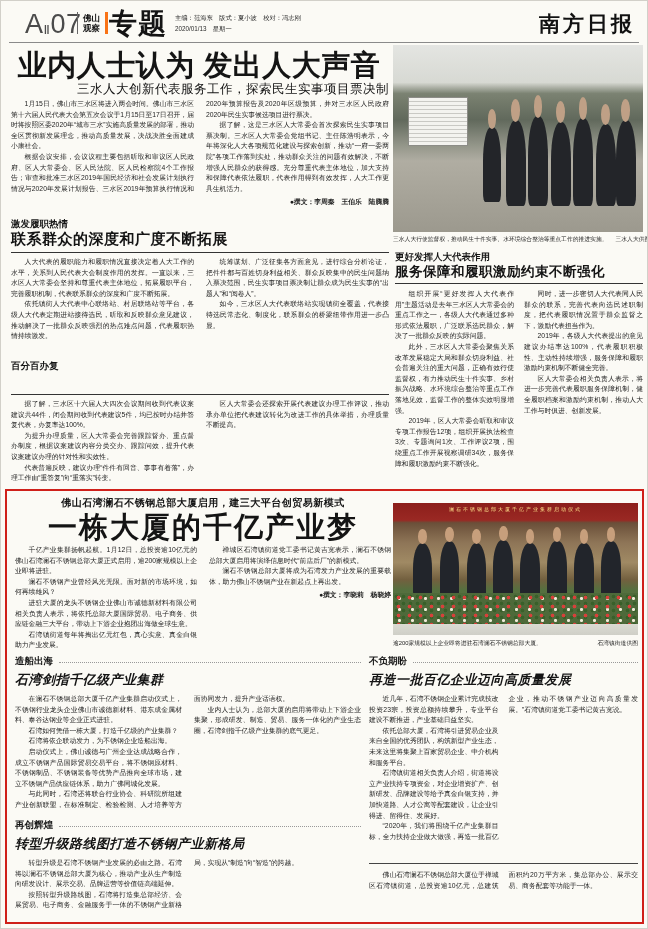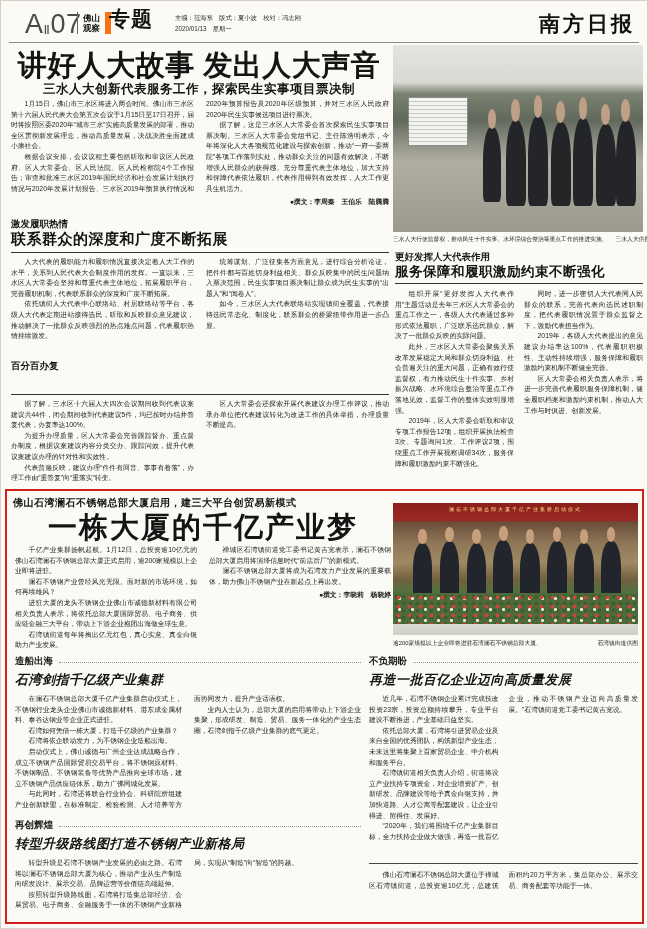--- a/index.html
+++ b/index.html
@@ -8,30 +8,30 @@
     position:relative; width:648px; height:929px; margin:0 auto;
     background:#fbfaf5; border:1px solid #d2d0c9; overflow:hidden;
     font-family:"Liberation Sans","DejaVu Sans",sans-serif; color:#141414;
   }
   .abs { position:absolute; }
 
   
   .page-code { font-size:27px; color:#4b4b4b; font-weight:500; letter-spacing:0.5px; }
   .page-code .rn { font-size:13px; position:relative; top:1px; }
   .edition { font-size:8.5px; font-weight:bold; line-height:1.2; padding:1px 5px;
-             border-left:1px solid #666; border-right:6px solid #f97316; text-align:center; }
-  .section-big { font-size:21px; font-weight:900; letter-spacing:1px; }
+             border-left:1px solid #666; border-right:3px solid #f97316; text-align:center; }
+  .section-big { font-size:28px; font-weight:900; letter-spacing:1px; }
   .staff { font-size:6.3px; color:#2b2b2b; line-height:1.8; }
   .paper-logo { font-family:"Liberation Serif","DejaVu Serif",serif; font-weight:700;
                 font-size:21px; letter-spacing:3px; color:#111; }
   .head-rule { border-top:1px solid #8a8a8a; }
 
   
   .hl1 { font-size:29px; font-weight:900; text-align:center; letter-spacing:0.5px; white-space:nowrap; }
-  .hl1-sub { font-size:12.5px; font-weight:bold; text-align:center; letter-spacing:0.5px; }
+  .hl1-sub { font-size:12.5px; font-weight:normal; text-align:right; letter-spacing:0.5px; }
   .jtext { font-size:6.8px; line-height:1.56; text-align:justify; color:#1d1d1d; }
   .jtext p { margin:0; text-indent:2em; }
   .jtext p.byline { text-indent:0; text-align:right; font-weight:bold; margin-top:3px; }
   .cols2 { column-count:2; column-gap:12px; column-fill:auto; overflow:hidden; }
   .gap10 { column-gap:10px; }
   .sec-kicker { font-size:9.5px; font-weight:bold; }
   .sec-title { font-size:15px; font-weight:900; letter-spacing:0.5px; }
   .sec-title.sm { font-size:13.5px; }
   .sec-rule { border-top:1px solid #333; }
 
@@ -58,21 +58,21 @@
     background-color:#4e6a3a;
     background-image:radial-gradient(circle,#d8403a 1.5px,transparent 2.2px),
       radial-gradient(circle,#f0ead8 1.2px,transparent 1.9px),
       radial-gradient(circle,#39602a 1.6px,transparent 2.2px);
     background-size:11px 9px,13px 11px,7px 7px; }
   .caption { font-size:5.8px; color:#222; display:flex; justify-content:space-between; white-space:nowrap; }
   .caption .credit { margin-left:8px; }
 
   
   .red-box { border:2px solid #cf201a; }
-  .rep-kicker { font-size:10px; font-weight:bold; letter-spacing:0.5px; }
+  .rep-kicker { font-size:10px; font-weight:bold; text-align:center; letter-spacing:0.5px; }
   .rep-headline { font-size:29px; font-weight:900; text-align:center; letter-spacing:2px; white-space:nowrap; }
   .kicker-row { display:flex; align-items:center; gap:6px; }
   .kicker-row .dots { flex:1; border-top:1px dotted #999; margin-top:1px; }
   .sub-title { font-size:13px; font-weight:900; letter-spacing:0.5px; margin-top:3px;font-style:italic; }
   .link-box { border-top:1px solid #444; padding-top:3px; }
   .link-row { display:flex; align-items:baseline; gap:6px; }
   .link-label { font-size:9px; font-weight:bold; }
   .link-title { font-size:11.5px; font-weight:900; }
 </style>
 </head>
@@ -88,21 +88,21 @@
     <div>观察</div>
   </div>
   <div class="abs section-big" style="left:108px; top:4px;">专题</div>
   <div class="abs staff" style="left:174px; top:11px;">
     <div>主编：范海东　版式：夏小波　校对：冯志刚</div>
     <div>2020/01/13　星期一</div>
   </div>
   <div class="abs paper-logo" style="right:12px; top:9px;">南方日报</div>
   <div class="abs head-rule" style="left:8px; right:8px; top:41px;"></div>
 
-  <div class="abs hl1" style="left:8px; top:45px; width:380px;">讲好人大故事 发出人大声音</div>
+  <div class="abs hl1" style="left:8px; top:45px; width:380px;">业内人士认为 发出人大声音</div>
   <div class="abs hl1-sub" style="left:8px; top:80px; width:380px;">三水人大创新代表服务工作，探索民生实事项目票决制</div>
 
   <div class="abs jtext cols2" style="left:10px; top:98px; width:378px; height:109px;">
     <p>1月15日，佛山市三水区将进入两会时间。佛山市三水区第十六届人民代表大会第五次会议于1月15日至17日召开，届时将按照区委2020年“城市三水”实施高质量发展的部署，推动全区贯彻新发展理念，推动高质量发展，决战决胜全面建成小康社会。</p>
     <p>根据会议安排，会议议程主要包括听取和审议区人民政府、区人大常委会、区人民法院、区人民检察院4个工作报告；审查和批准三水区2019年国民经济和社会发展计划执行情况与2020年发展计划报告、三水区2019年预算执行情况和2020年预算报告及2020年区级预算，并对三水区人民政府2020年民生实事候选项目进行票决。</p>
     <p>据了解，这是三水区人大常委会首次探索民生实事项目票决制。三水区人大常委会党组书记、主任陈浩明表示，今年将深化人大各项规范化建设与探索创新，推动“一府一委两院”各项工作落到实处，推动群众关注的问题有效解决，不断增强人民群众的获得感。充分尊重代表主体地位，加大支持和保障代表依法履职，代表作用得到有效发挥，人大工作更具生机活力。</p>
     <p class="byline">●撰文：李周秦　王伯乐　陆腾腾</p>
   </div>
 
   <div class="photo photo1" style="left:392px; top:44px; width:250px; height:187px;">

